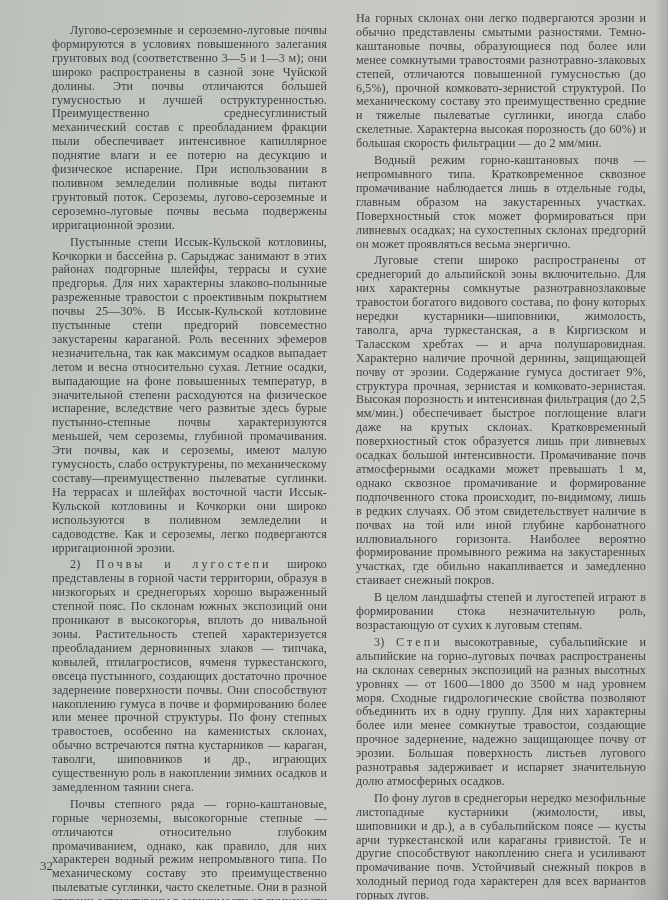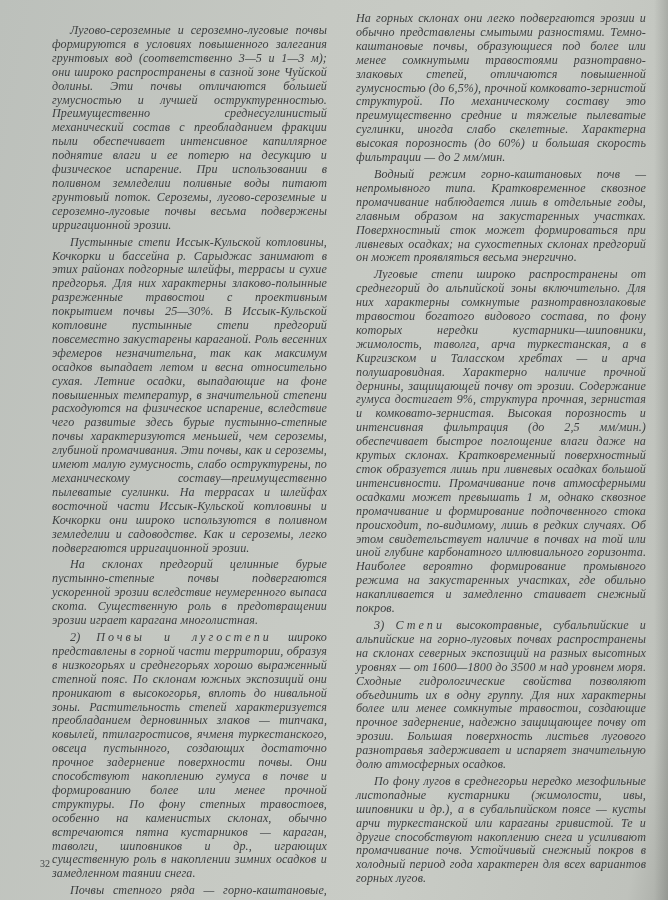--- a/index.html
+++ b/index.html
@@ -34,54 +34,53 @@
     line-height: 13.9px;
     text-align: justify;
     letter-spacing: 0.1px;
   }
   .col.left { left: 52px; width: 275px; }
   .col.right { left: 356px; width: 290px; top: 12px; }
   .col p {
     margin: 0 0 3px 0;
     text-indent: 18px;
     hyphens: manual;
-    font-style: italic;
   }
   .col p.cont { text-indent: 0; }
   .spaced { letter-spacing: 3px; }
   .page-number {
     position: absolute;
     left: 40px;
     top: 858px;
-    font-size: 10px;
+    font-size: 13px;
     color: #404344;
   }
 </style>
 </head>
 <body>
 
 <div class="page">
 
   <div class="col left">
     <p>Лугово-сероземные и сероземно-луговые почвы формируются в условиях повышенного залегания грунтовых вод (соответственно 3—5 и 1—3 м); они широко распространены в сазной зоне Чуйской долины. Эти почвы отличаются бо́льшей гумусностью и лучшей оструктуренностью. Преимущественно среднесуглинистый механический состав с преобладанием фракции пыли обеспечивает интенсивное капиллярное поднятие влаги и ее потерю на десукцию и физическое испарение. При использовании в поливном земледелии поливные воды питают грунтовый поток. Сероземы, лугово-сероземные и сероземно-луговые почвы весьма подвержены ирригационной эрозии.</p>
     <p>Пустынные степи Иссык-Кульской котловины, Кочкорки и бассейна р. Сарыджас занимают в этих районах подгорные шлейфы, террасы и сухие предгорья. Для них характерны злаково-полынные разреженные травостои с проективным покрытием почвы 25—30%. В Иссык-Кульской котловине пустынные степи предгорий повсеместно закустарены караганой. Роль весенних эфемеров незначительна, так как максимум осадков выпадает летом и весна относительно сухая. Летние осадки, выпадающие на фоне повышенных температур, в значительной степени расходуются на физическое испарение, вследствие чего развитые здесь бурые пустынно-степные почвы характеризуются меньшей, чем сероземы, глубиной промачивания. Эти почвы, как и сероземы, имеют малую гумусность, слабо оструктурены, по механическому составу—преимущественно пылеватые суглинки. На террасах и шлейфах восточной части Иссык-Кульской котловины и Кочкорки они широко используются в поливном земледелии и садоводстве. Как и сероземы, легко подвергаются ирригационной эрозии.</p>
-    <p>На склонах предгорий целинные бурые пустынно-степные почвы подвергаются ускоренной эрозии вследствие неумеренного выпаса скота. Существенную роль в предотвращении эрозии играет карагана многолистная.</p>
     <p>
       <span>2)</span>
       <span class="spaced">Почвы и лугостепи</span>
       <span>широко представлены в горной части территории, образуя в низкогорьях и среднегорьях хорошо выраженный степной пояс. По склонам южных экспозиций они проникают в высокогорья, вплоть до нивальной зоны. Растительность степей характеризуется преобладанием дерновинных злаков — типчака, ковылей, птилагростисов, ячменя туркестанского, овсеца пустынного, создающих достаточно прочное задернение поверхности почвы. Они способствуют накоплению гумуса в почве и формированию более или менее прочной структуры. По фону степных травостоев, особенно на каменистых склонах, обычно встречаются пятна кустарников — караган, таволги, шиповников и др., играющих существенную роль в накоплении зимних осадков и замедленном таянии снега.</span>
     </p>
     <p>Почвы степного ряда — горно-каштановые, горные черноземы, высокогорные степные — отличаются относительно глубоким промачиванием, однако, как правило, для них характерен водный режим непромывного типа. По механическому составу это преимущественно пылеватые суглинки, часто скелетные. Они в разной степени оструктурены в зависимости от гумусности и карбонатности.</p>
 
   </div>
 
   <div class="col right">
     <p class="cont">На горных склонах они легко подвергаются эрозии и обычно представлены смытыми разностями. Темно-каштановые почвы, образующиеся под более или менее сомкнутыми травостоями разнотравно-злаковых степей, отличаются повышенной гумусностью (до 6,5%), прочной комковато-зернистой структурой. По механическому составу это преимущественно средние и тяжелые пылеватые суглинки, иногда слабо скелетные. Характерна высокая порозность (до 60%) и большая скорость фильтрации — до 2 мм/мин.</p>
     <p>Водный режим горно-каштановых почв — непромывного типа. Кратковременное сквозное промачивание наблюдается лишь в отдельные годы, главным образом на закустаренных участках. Поверхностный сток может формироваться при ливневых осадках; на сухостепных склонах предгорий он может проявляться весьма энергично.</p>
     <p>Луговые степи широко распространены от среднегорий до альпийской зоны включительно. Для них характерны сомкнутые разнотравнозлаковые травостои богатого видового состава, по фону которых нередки кустарники—шиповники, жимолость, таволга, арча туркестанская, а в Киргизском и Таласском хребтах — и арча полушаровидная. Характерно наличие прочной дернины, защищающей почву от эрозии. Содержание гумуса достигает 9%, структура прочная, зернистая и комковато-зернистая. Высокая порозность и интенсивная фильтрация (до 2,5 мм/мин.) обеспечивает быстрое поглощение влаги даже на крутых склонах. Кратковременный поверхностный сток образуется лишь при ливневых осадках большой интенсивности. Промачивание почв атмосферными осадками может превышать 1 м, однако сквозное промачивание и формирование подпочвенного стока происходит, по-видимому, лишь в редких случаях. Об этом свидетельствует наличие в почвах на той или иной глубине карбонатного иллювиального горизонта. Наиболее вероятно формирование промывного режима на закустаренных участках, где обильно накапливается и замедленно стаивает снежный покров.</p>
+    <p>В целом ландшафты степей и лугостепей играют в формировании стока незначительную роль, возрастающую от сухих к луговым степям.</p>
     <p>
       <span>3)</span>
       <span class="spaced">Степи</span>
       <span>высокотравные, субальпийские и альпийские на горно-луговых почвах распространены на склонах северных экспозиций на разных высотных уровнях — от 1600—1800 до 3500 м над уровнем моря. Сходные гидрологические свойства позволяют объединить их в одну группу. Для них характерны более или менее сомкнутые травостои, создающие прочное задернение, надежно защищающее почву от эрозии. Большая поверхность листьев лугового разнотравья задерживает и испаряет значительную долю атмосферных осадков.</span>
     </p>
     <p>По фону лугов в среднегорьи нередко мезофильные листопадные кустарники (жимолости, ивы, шиповники и др.), а в субальпийском поясе — кусты арчи туркестанской или караганы гривистой. Те и другие способствуют накоплению снега и усиливают промачивание почв. Устойчивый снежный покров в холодный период года характерен для всех вариантов горных лугов.</p>
 
   </div>
 
   <div class="page-number">32</div>

